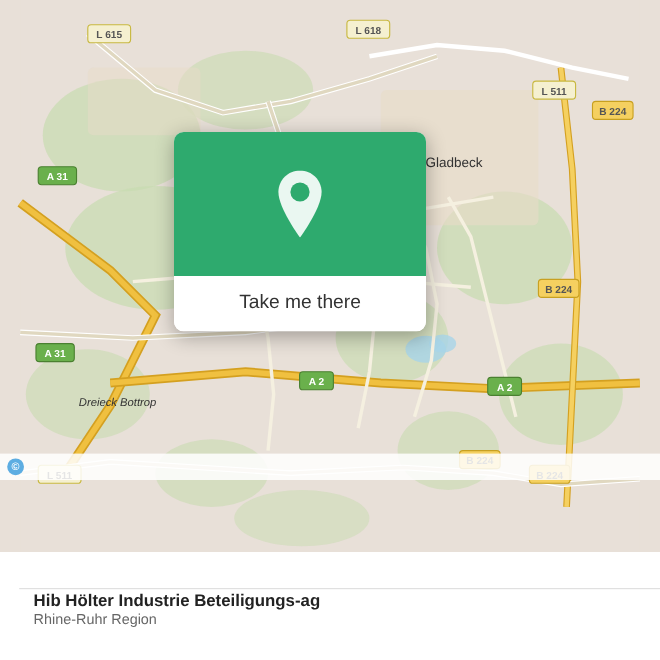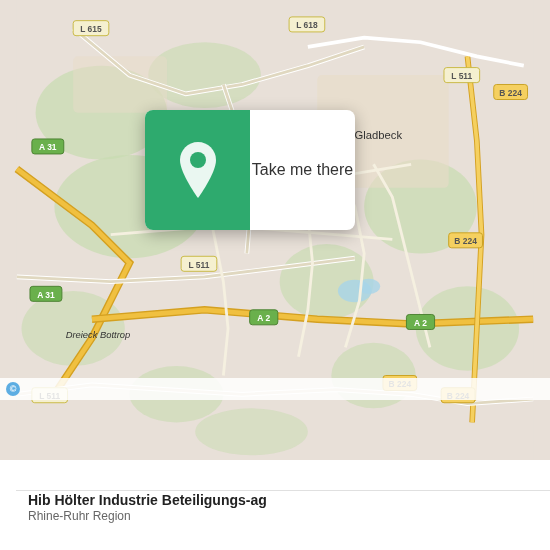--- a/index.html
+++ b/index.html
@@ -29,21 +29,21 @@
     #popup-card {
       position: absolute;
       top: 110px;
       left: 145px;
       width: 210px;
       background: white;
       border-radius: 8px;
       box-shadow: 0 4px 16px rgba(0,0,0,0.3);
       overflow: hidden;
       display: flex;
-      flex-direction: row;
+      flex-direction: column;
       align-items: center;
     }
 
     #popup-green-area {
       width: 100%;
       height: 120px;
       background: #2eaa6e;
       display: flex;
       align-items: center;
       justify-content: center;

